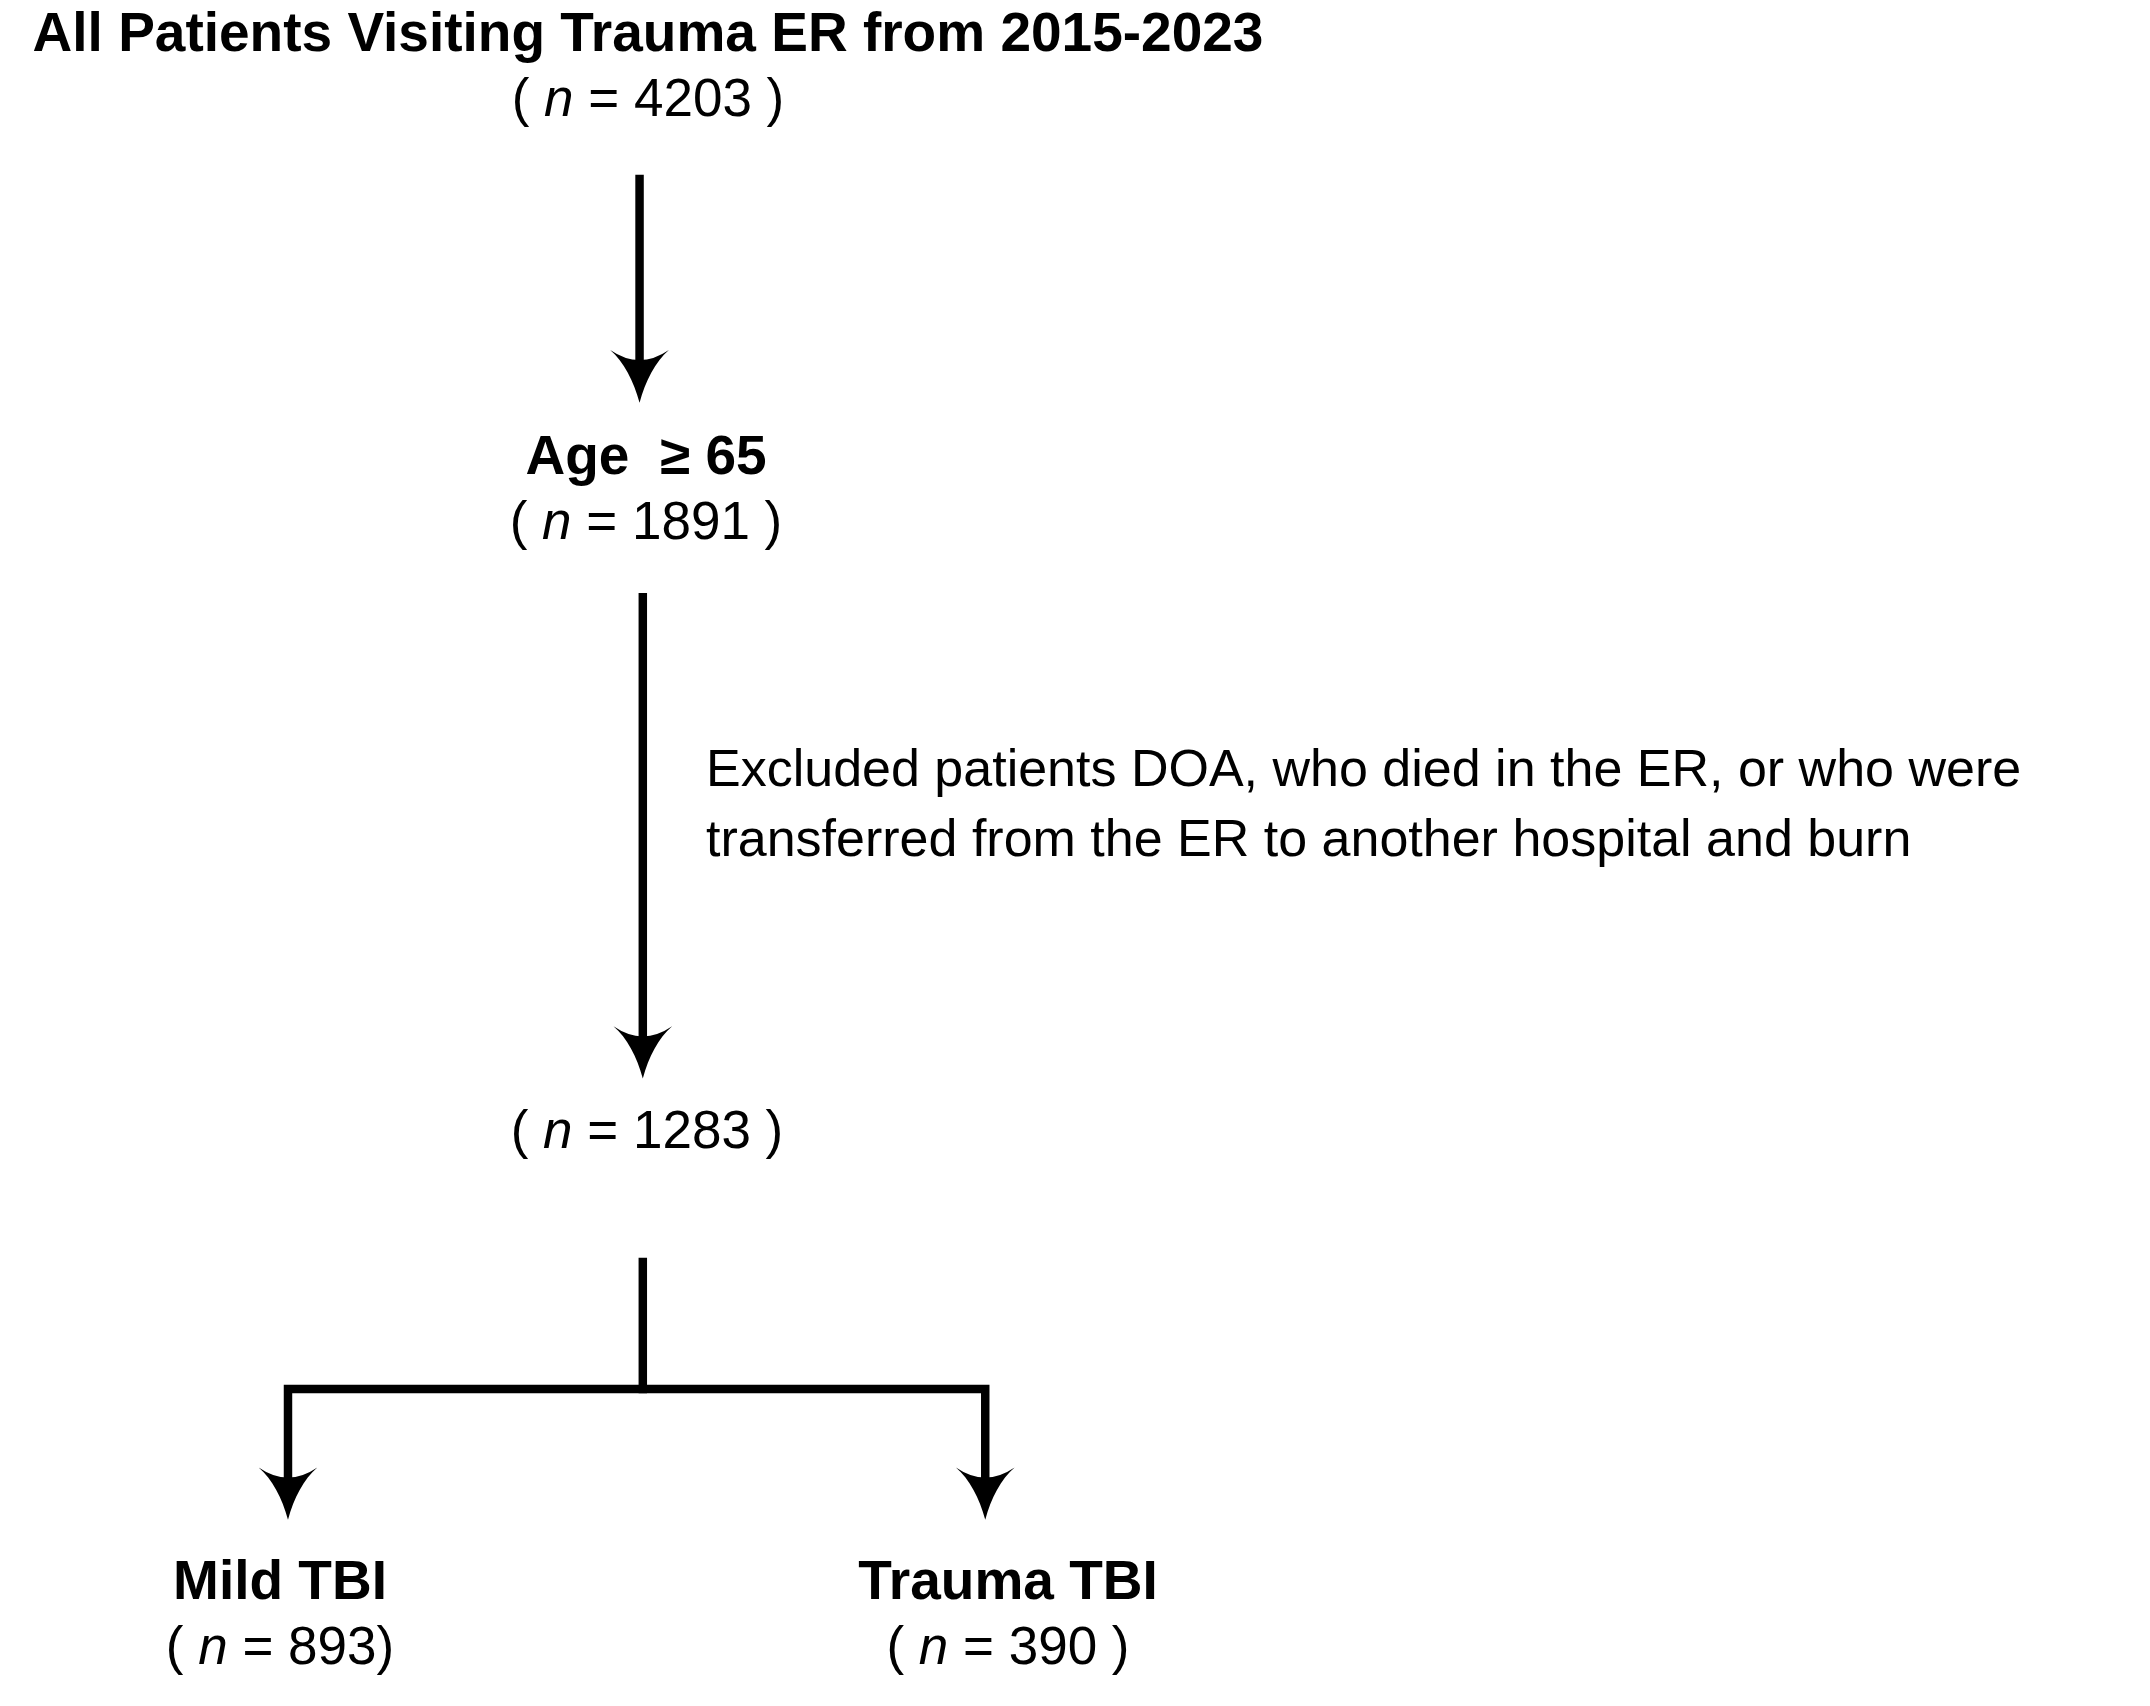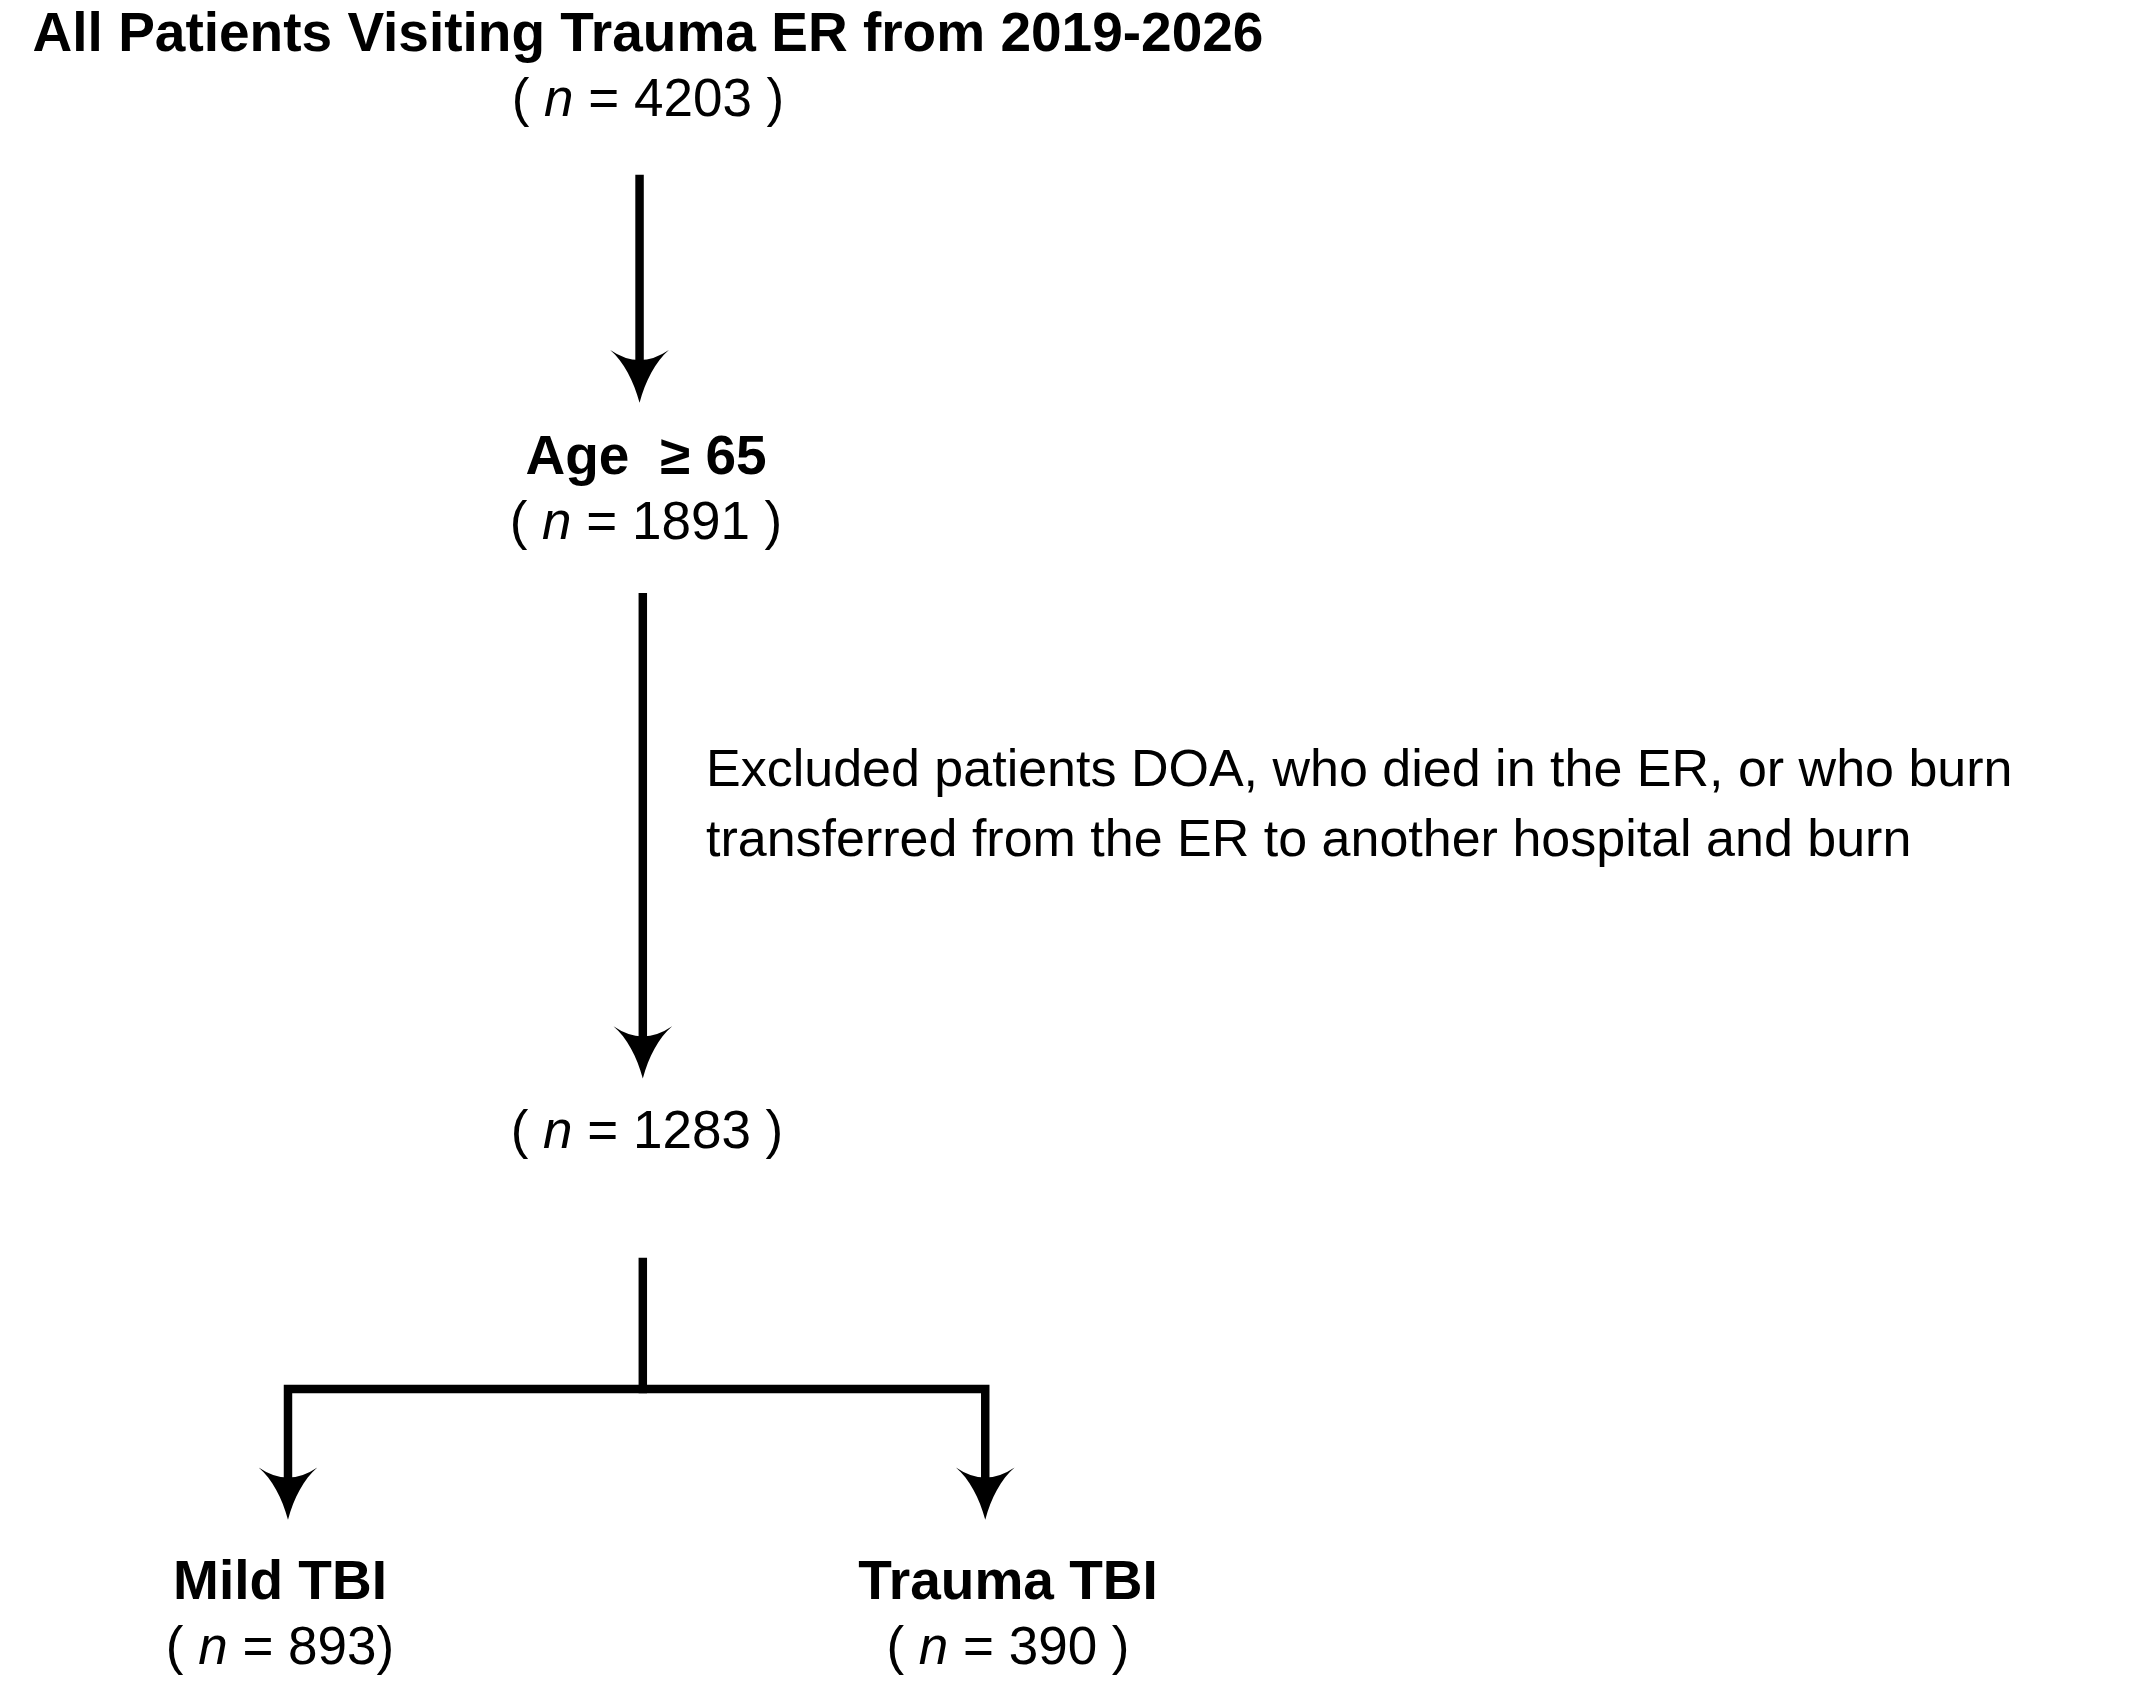--- a/index.html
+++ b/index.html
@@ -73,31 +73,31 @@
 
     <g>
       <line class="shaft" x1="986" y1="1930" x2="986" y2="2138"></line>
       <path class="shaft" d="M 441.5,2268 L 441.5,2131.5 L 1511.5,2131.5 L 1511.5,2268"></path>
       <path class="head" d="M 441.5,2332 C 432.5,2299 417.5,2270 396.5,2252 Q 441.5,2283 486.5,2252 C 465.5,2270 450.5,2299 441.5,2332 Z"></path>
       <path class="head" d="M 1511.5,2332 C 1502.5,2299 1487.5,2270 1466.5,2252 Q 1511.5,2283 1556.5,2252 C 1535.5,2270 1520.5,2299 1511.5,2332 Z"></path>
     </g>
   </svg>
 
   <div class="node" style="left:648px; top:-1.3px;">
-    <div class="title">All Patients Visiting Trauma ER from 2019-2026</div>
+    <div class="title">All Patients Visiting Trauma ER from 2015-2023</div>
     <div class="count"><span>( </span><i>n</i><span> = 4203 )</span></div>
   </div>
 
   <div class="node" style="left:646px; top:422px;">
     <div class="title">Age &nbsp;≥ 65</div>
     <div class="count"><span>( </span><i>n</i><span> = 1891 )</span></div>
   </div>
 
   <div class="note" style="left:706px; top:733px;">
-    <div>Excluded patients DOA, who died in the ER, or who burn</div>
+    <div>Excluded patients DOA, who died in the ER, or who were</div>
     <div>transferred from the ER to another hospital and burn</div>
   </div>
 
   <div class="node" style="left:647px; top:1097px;">
     <div class="count"><span>( </span><i>n</i><span> = 1283 )</span></div>
   </div>
 
   <div class="node" style="left:280px; top:1547px;">
     <div class="title">Mild TBI</div>
     <div class="count"><span>( </span><i>n</i><span> = 893)</span></div>

